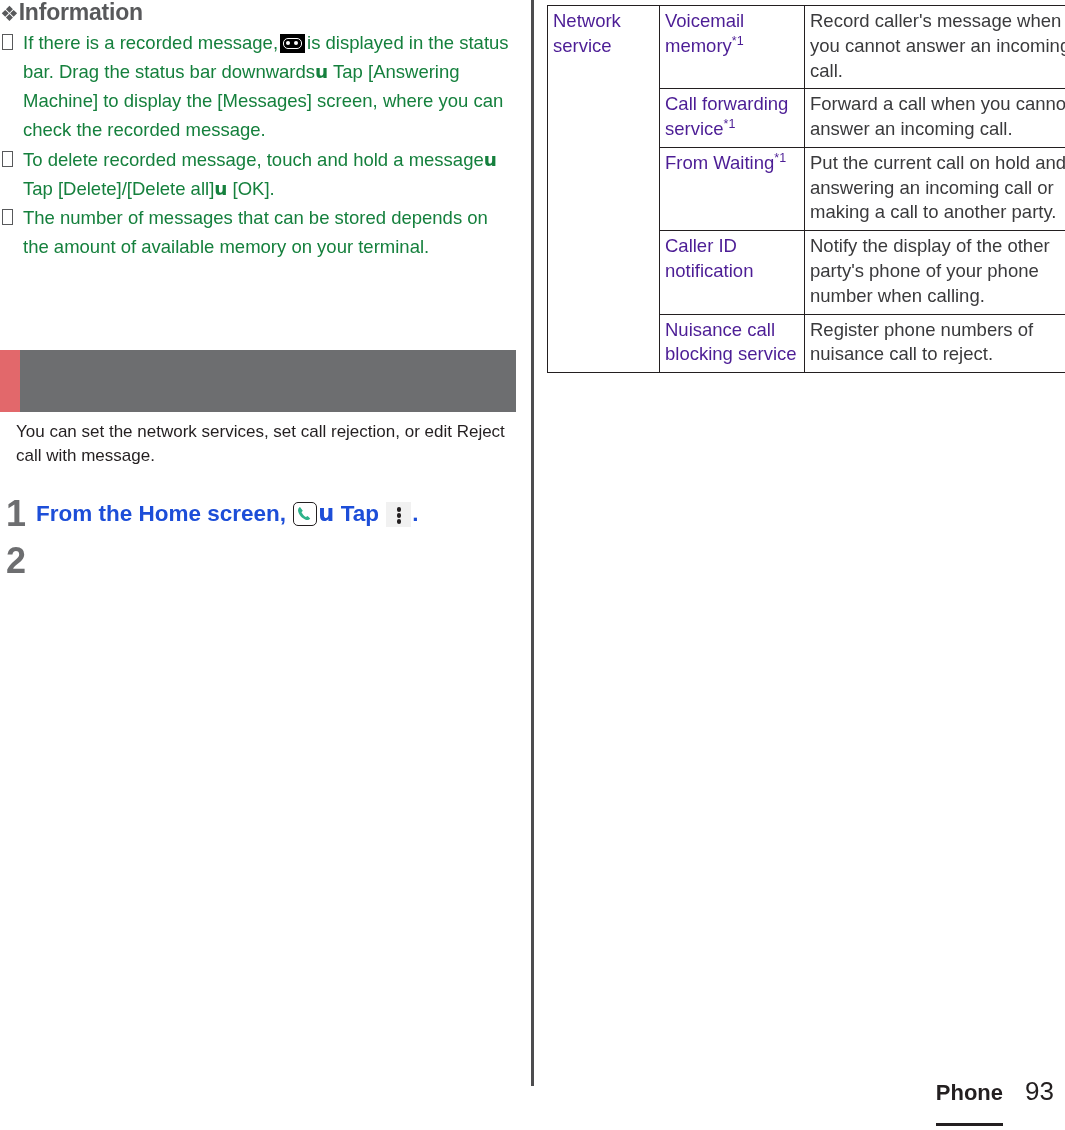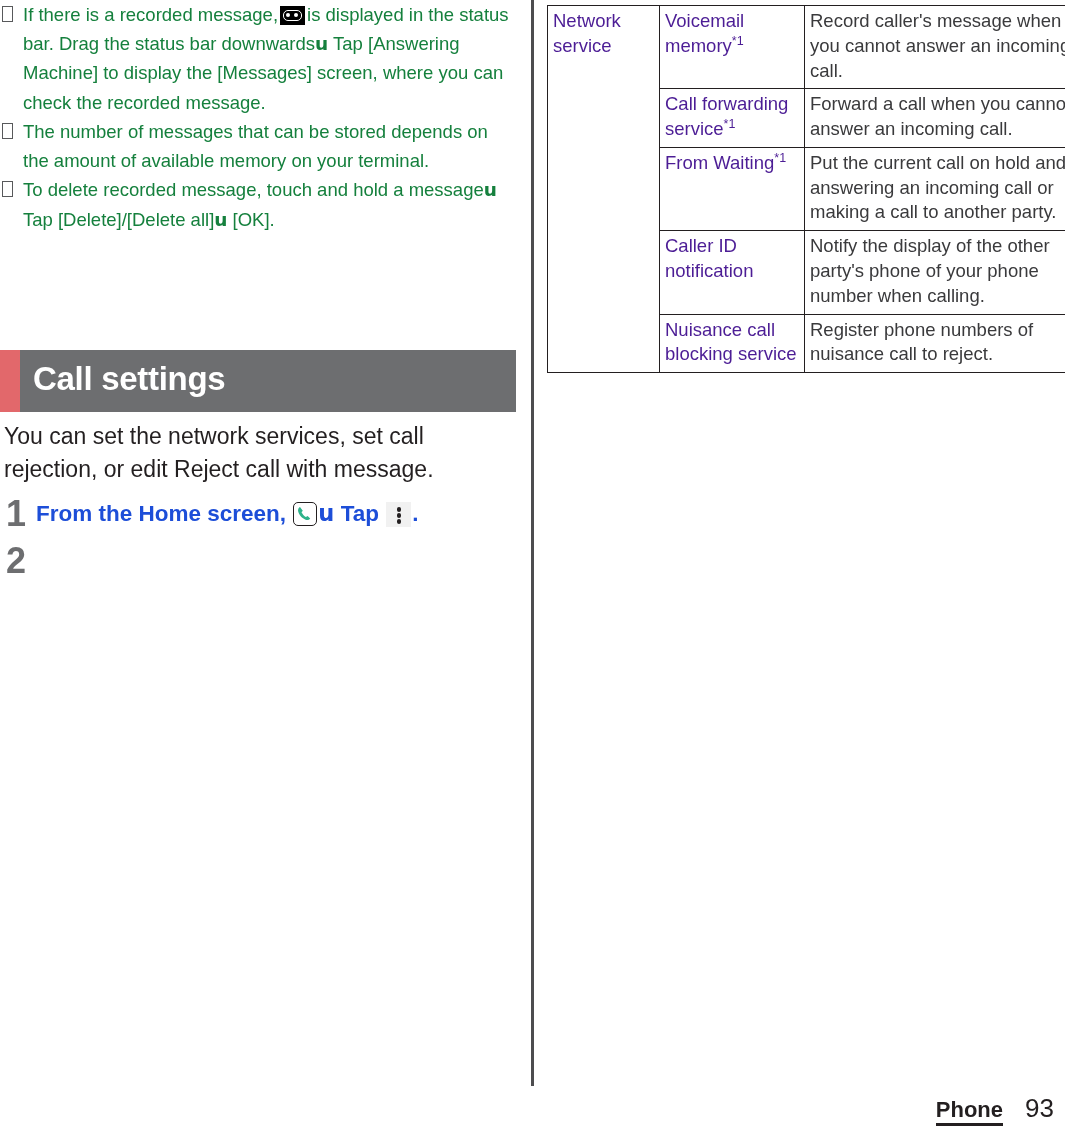--- a/index.html
+++ b/index.html
@@ -136,24 +136,24 @@
     font-size: 33px;
     font-weight: bold;
     color: #ffffff;
     letter-spacing: -0.3px;
     line-height: 1.3;
   }
 
   
   .intro {
     position: absolute;
-    left: 4px;
+    left: 16px;
     top: 420px;
     width: 510px;
-    font-size: 23px;
+    font-size: 17px;
     line-height: 1.42;
     color: #231f20;
   }
 
   .steps {
     position: absolute;
     left: 0px;
     top: 497px;
     width: 516px;
   }
@@ -259,60 +259,62 @@
     bottom: 4px;
     display: flex;
     align-items: baseline;
     gap: 22px;
   }
   .footer .chapter {
     font-size: 22px;
     font-weight: bold;
     color: #231f20;
     border-bottom: 3px solid #231f20;
-    padding-bottom: 1px;
+    padding-bottom: 18px;
     line-height: 1.1;
   }
   .footer .pageno {
     font-size: 26px;
     color: #231f20;
     line-height: 1.1;
     min-width: 38px;
     text-align: left;
     padding-right: 2px;
   }
 </style>
 </head>
 <body>
 
 <div class="col-divider"></div>
 
 <div class="left-col">
 
+  <div class="info-heading">
+    <span class="diamond-icon">❖</span><span>Information</span>
+  </div>
 
   <ul class="info-list">
 
     <li>
       <span class="tofu"></span><span>If there is a recorded message,</span><span class="vm-icon"></span><span>is displayed in the status bar. Drag the status bar downwards</span><span class="u-arrow">u</span> <span>Tap [Answering Machine] to display the [Messages] screen, where you can check the recorded message.</span>
     </li>
 
     <li>
+      <span class="tofu"></span><span>To delete recorded message, touch and hold a message</span><span class="u-arrow">u</span> <span>Tap [Delete]/[Delete all]</span><span class="u-arrow">u</span> <span>[OK].</span>
+    </li>
+
+    <li>
       <span class="tofu"></span><span>The number of messages that can be stored depends on the amount of available memory on your terminal.</span>
     </li>
 
-    <li>
-      <span class="tofu"></span><span>To delete recorded message, touch and hold a message</span><span class="u-arrow">u</span> <span>Tap [Delete]/[Delete all]</span><span class="u-arrow">u</span> <span>[OK].</span>
-    </li>
-
   </ul>
 </div>
 
 <div class="section-bar">
   <div class="accent"></div>
-  <div class="section-title">Call settings</div>
 </div>
 
 <div class="intro">You can set the network services, set call rejection, or edit Reject call with message.</div>
 
 <div class="steps">
 
   <div class="step">
     <div class="step-num">1</div>
     <div class="step-body"><span>From the Home screen,</span>
       <span class="phone-app-icon">

